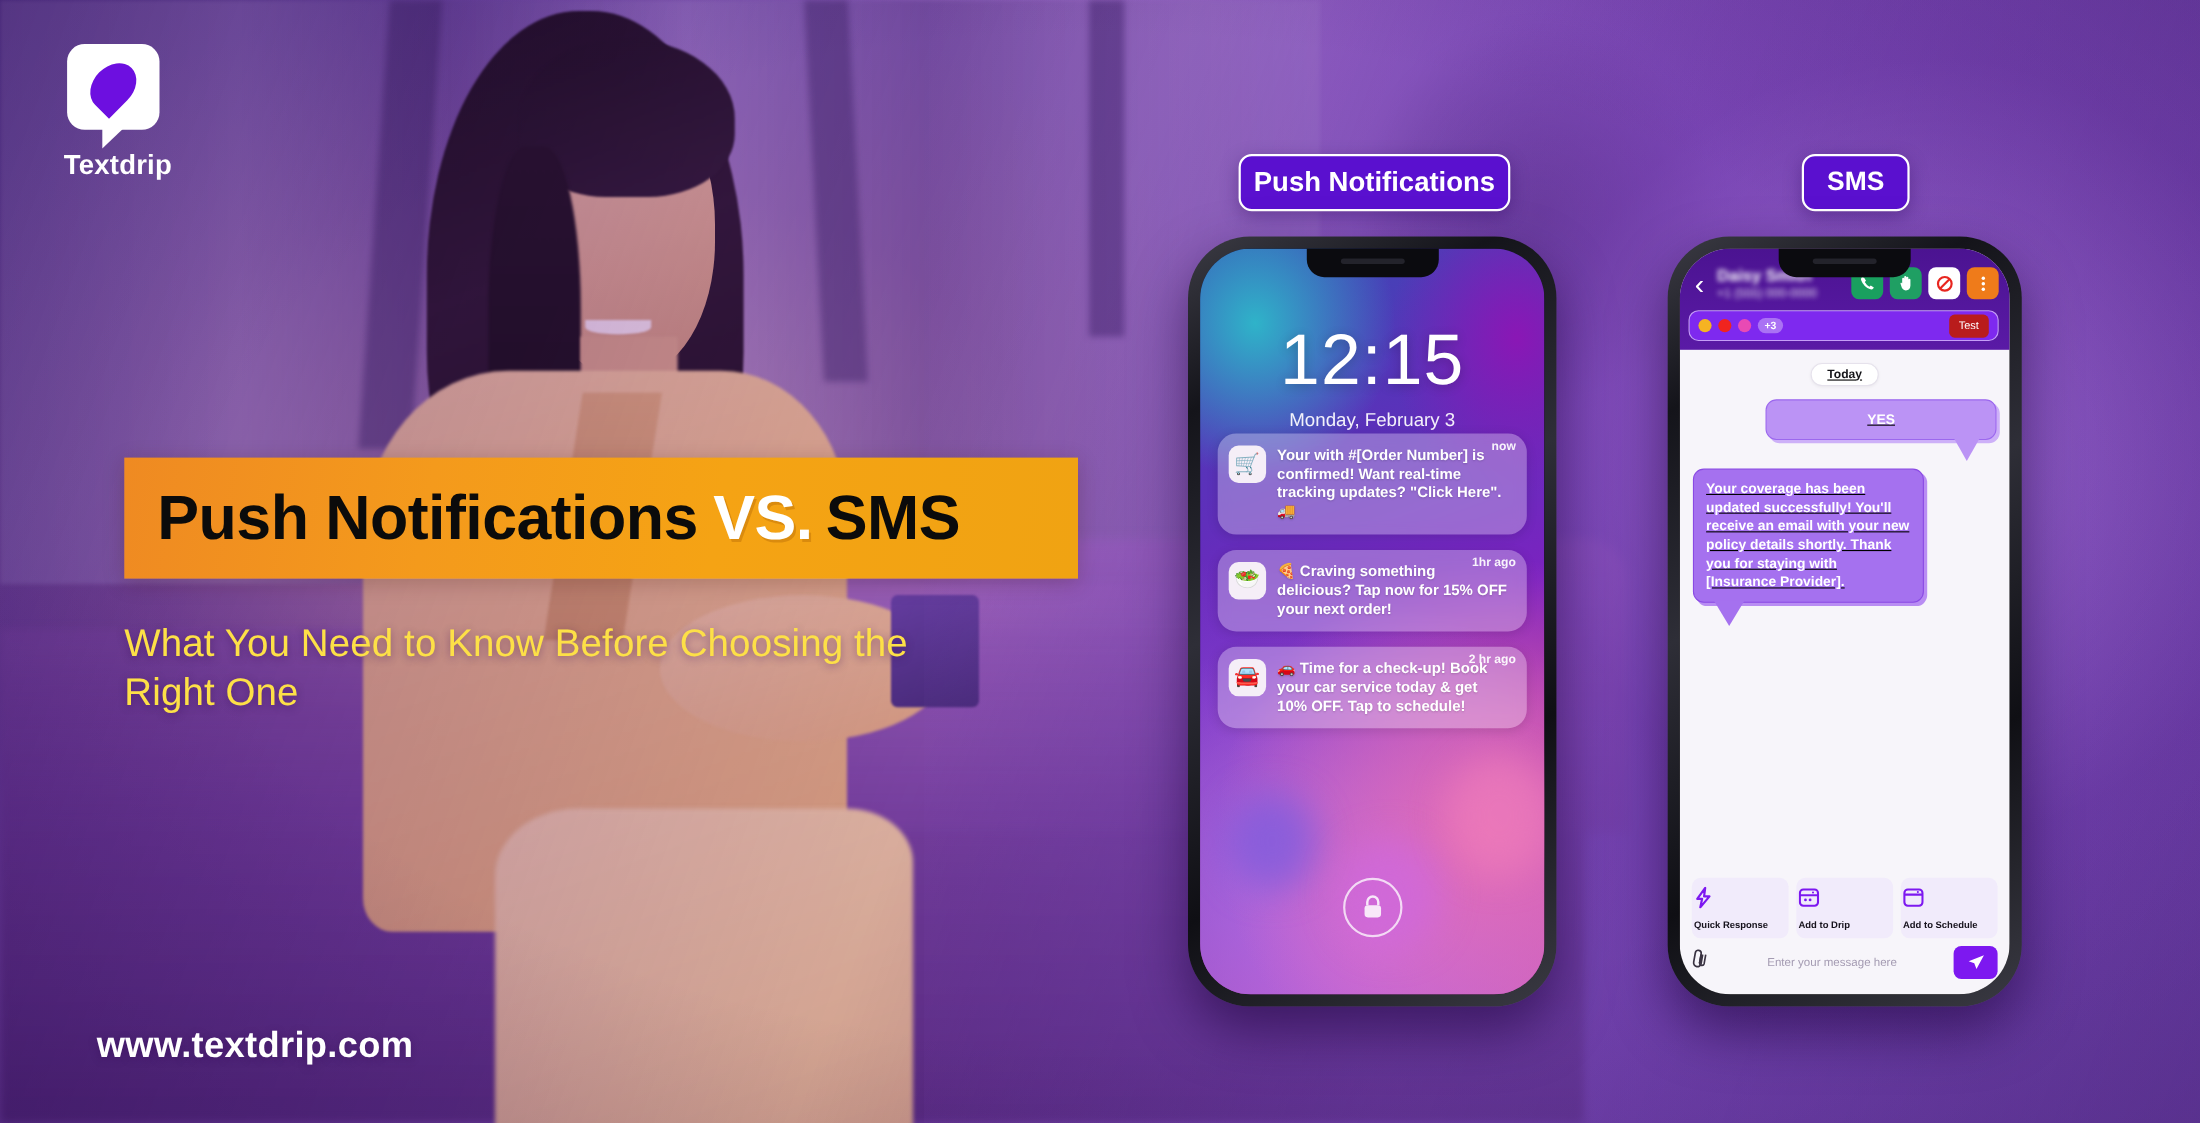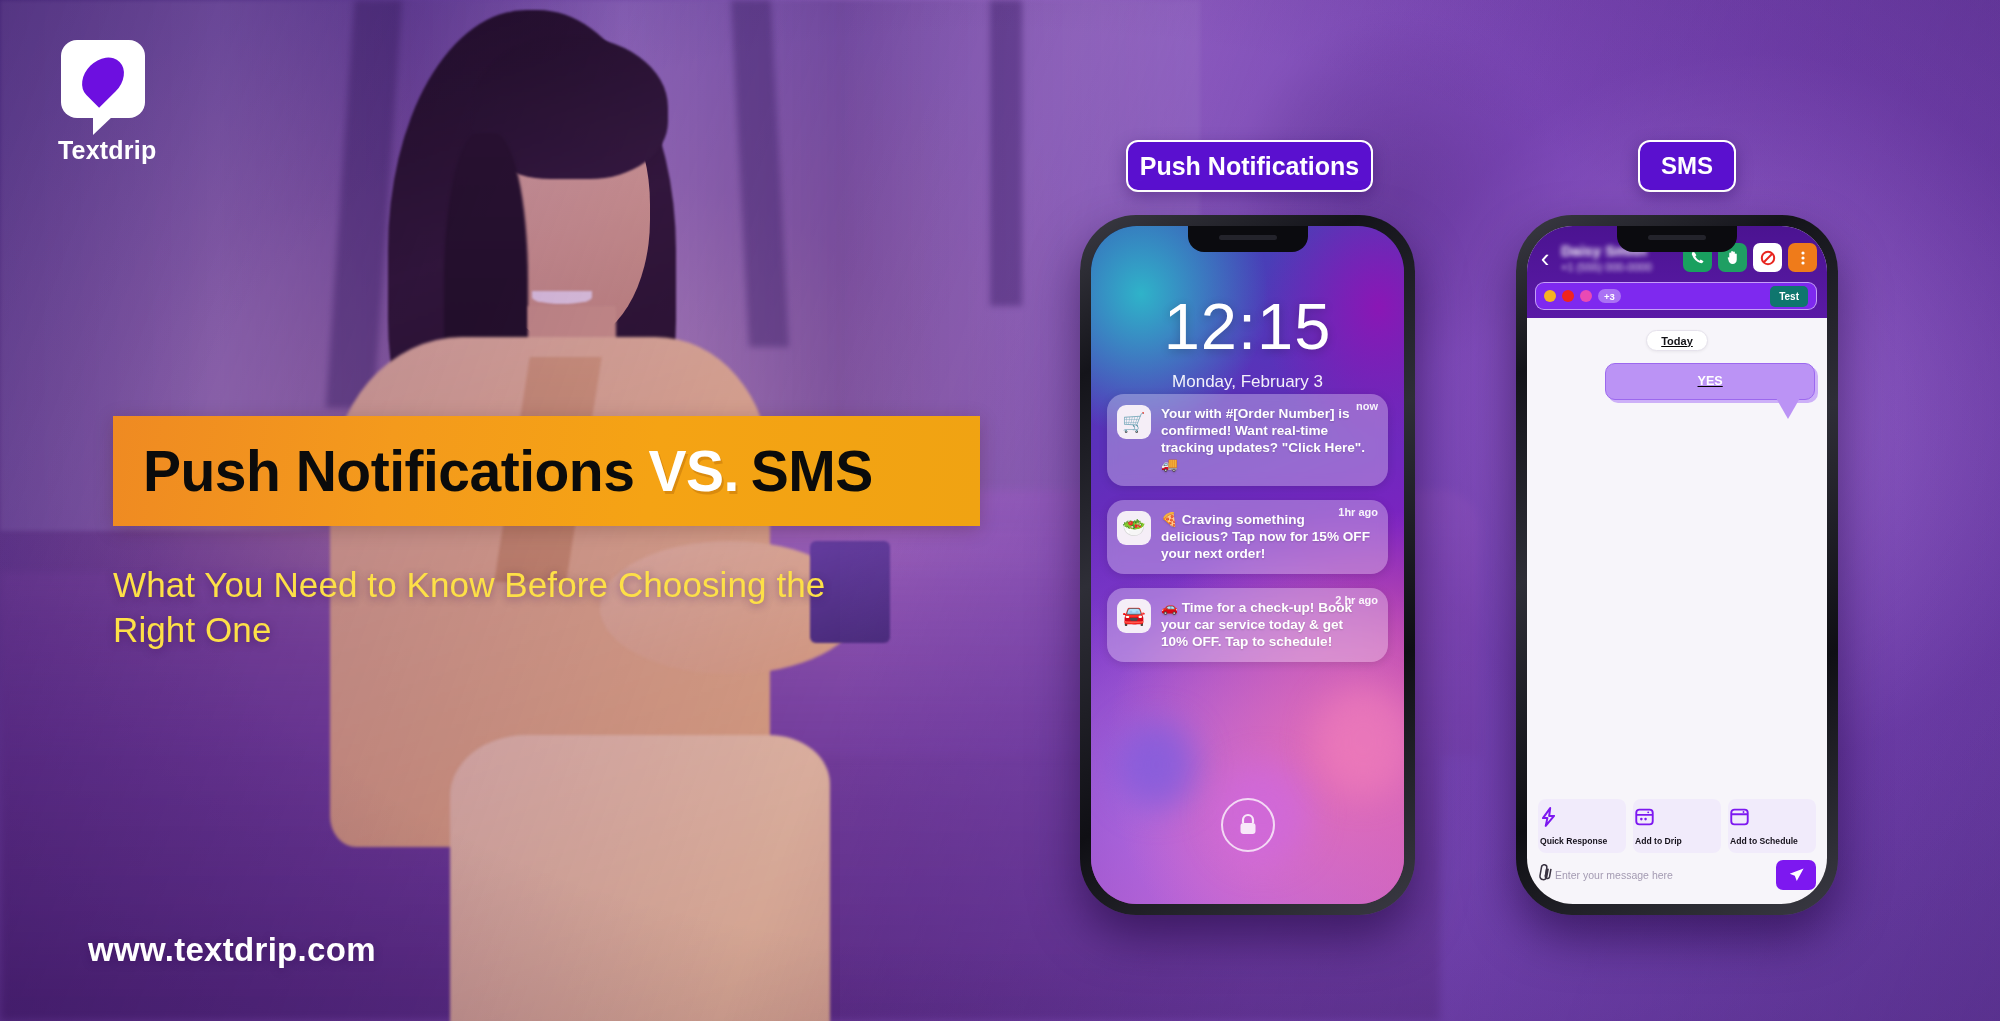--- a/index.html
+++ b/index.html
@@ -293,22 +293,22 @@
   }
   .dot{ width:12px;height:12px;border-radius:50%; }
   .d-yellow{ background:#f5b322; }
   .d-red{ background:#f0241f; }
   .d-pink{ background:#e94ab4; }
   .plus-chip{
     background:rgba(255,255,255,0.34); color:#fff; font-size:9.5px; font-weight:700;
     border-radius:9px; padding:1.5px 6px;
   }
   .test-chip{
-    margin-left:auto; background:#0f766e; color:#ffffff;
-    font-size:10px; font-weight:700; border-radius:5px; padding:5px 9px;
+    margin-left:auto; background:#b91c1c; color:#ffffff;
+    font-size:10px; font-weight:400; border-radius:5px; padding:5px 9px;
   }
   .sms-body{ flex:1; position:relative; padding:10px 12px 6px 12px; overflow:hidden;text-decoration:underline; }
   .today-chip{
     margin:2px auto 12px auto; width:fit-content;
     background:#ffffff; border:1px solid #e6e2ec; color:#141418;
     font-size:11px; font-weight:700; border-radius:12px; padding:3.5px 14px;
     box-shadow:0 1px 3px rgba(0,0,0,0.06);
   }
   .bubble{
     position:relative; font-size:12.6px; line-height:1.35; font-weight:600;
@@ -339,20 +339,21 @@
   }
   .act{
     flex:1; background:#f1ebfb; border-radius:8px;
     display:flex; flex-direction:column; align-items:flex-start; justify-content:center;
     padding:8px 2px 7px 2px; gap:5px;
   }
   .act-label{ font-size:8.6px; font-weight:700; color:#16121c; }
   .sms-input-row{
     display:flex; align-items:center; gap:0;
     padding:0 11px 14px 11px;
+    text-align:center;
   }
   .clip{ font-size:16px; color:#3a3342; transform:rotate(-35deg); }
   .msg-input{
     flex:1; font-size:10.5px; color:#a49bb2; font-weight:500;
   }
   .send-btn{
     width:40px;height:30px;border-radius:7px;background:#7d18f0;
     display:flex;align-items:center;justify-content:center;
   }
 </style>
@@ -497,20 +498,21 @@
           <div class="dot d-red"></div>
           <div class="dot d-pink"></div>
           <div class="plus-chip">+3</div>
           <div class="test-chip">Test</div>
         </div>
       </div>
 
       <div class="sms-body">
         <div class="today-chip">Today</div>
         <div class="bubble b-in">YES</div>
+        <div class="bubble b-out">Your coverage has been updated successfully! You'll receive an email with your new policy details shortly. Thank you for staying with [Insurance Provider].</div>
       </div>
 
       <div class="sms-actions">
         <div class="act">
           <span>
             <svg width="17" height="20" viewBox="0 0 14 18" aria-hidden="true">
                 <path d="M8.5 1 2 10h4l-1.5 7L12 8H7.6L8.5 1z" fill="none" stroke="#7d18f0" stroke-width="1.8" stroke-linejoin="round"></path>
               </svg>
           </span>
           <span class="act-label">Quick Response</span>

